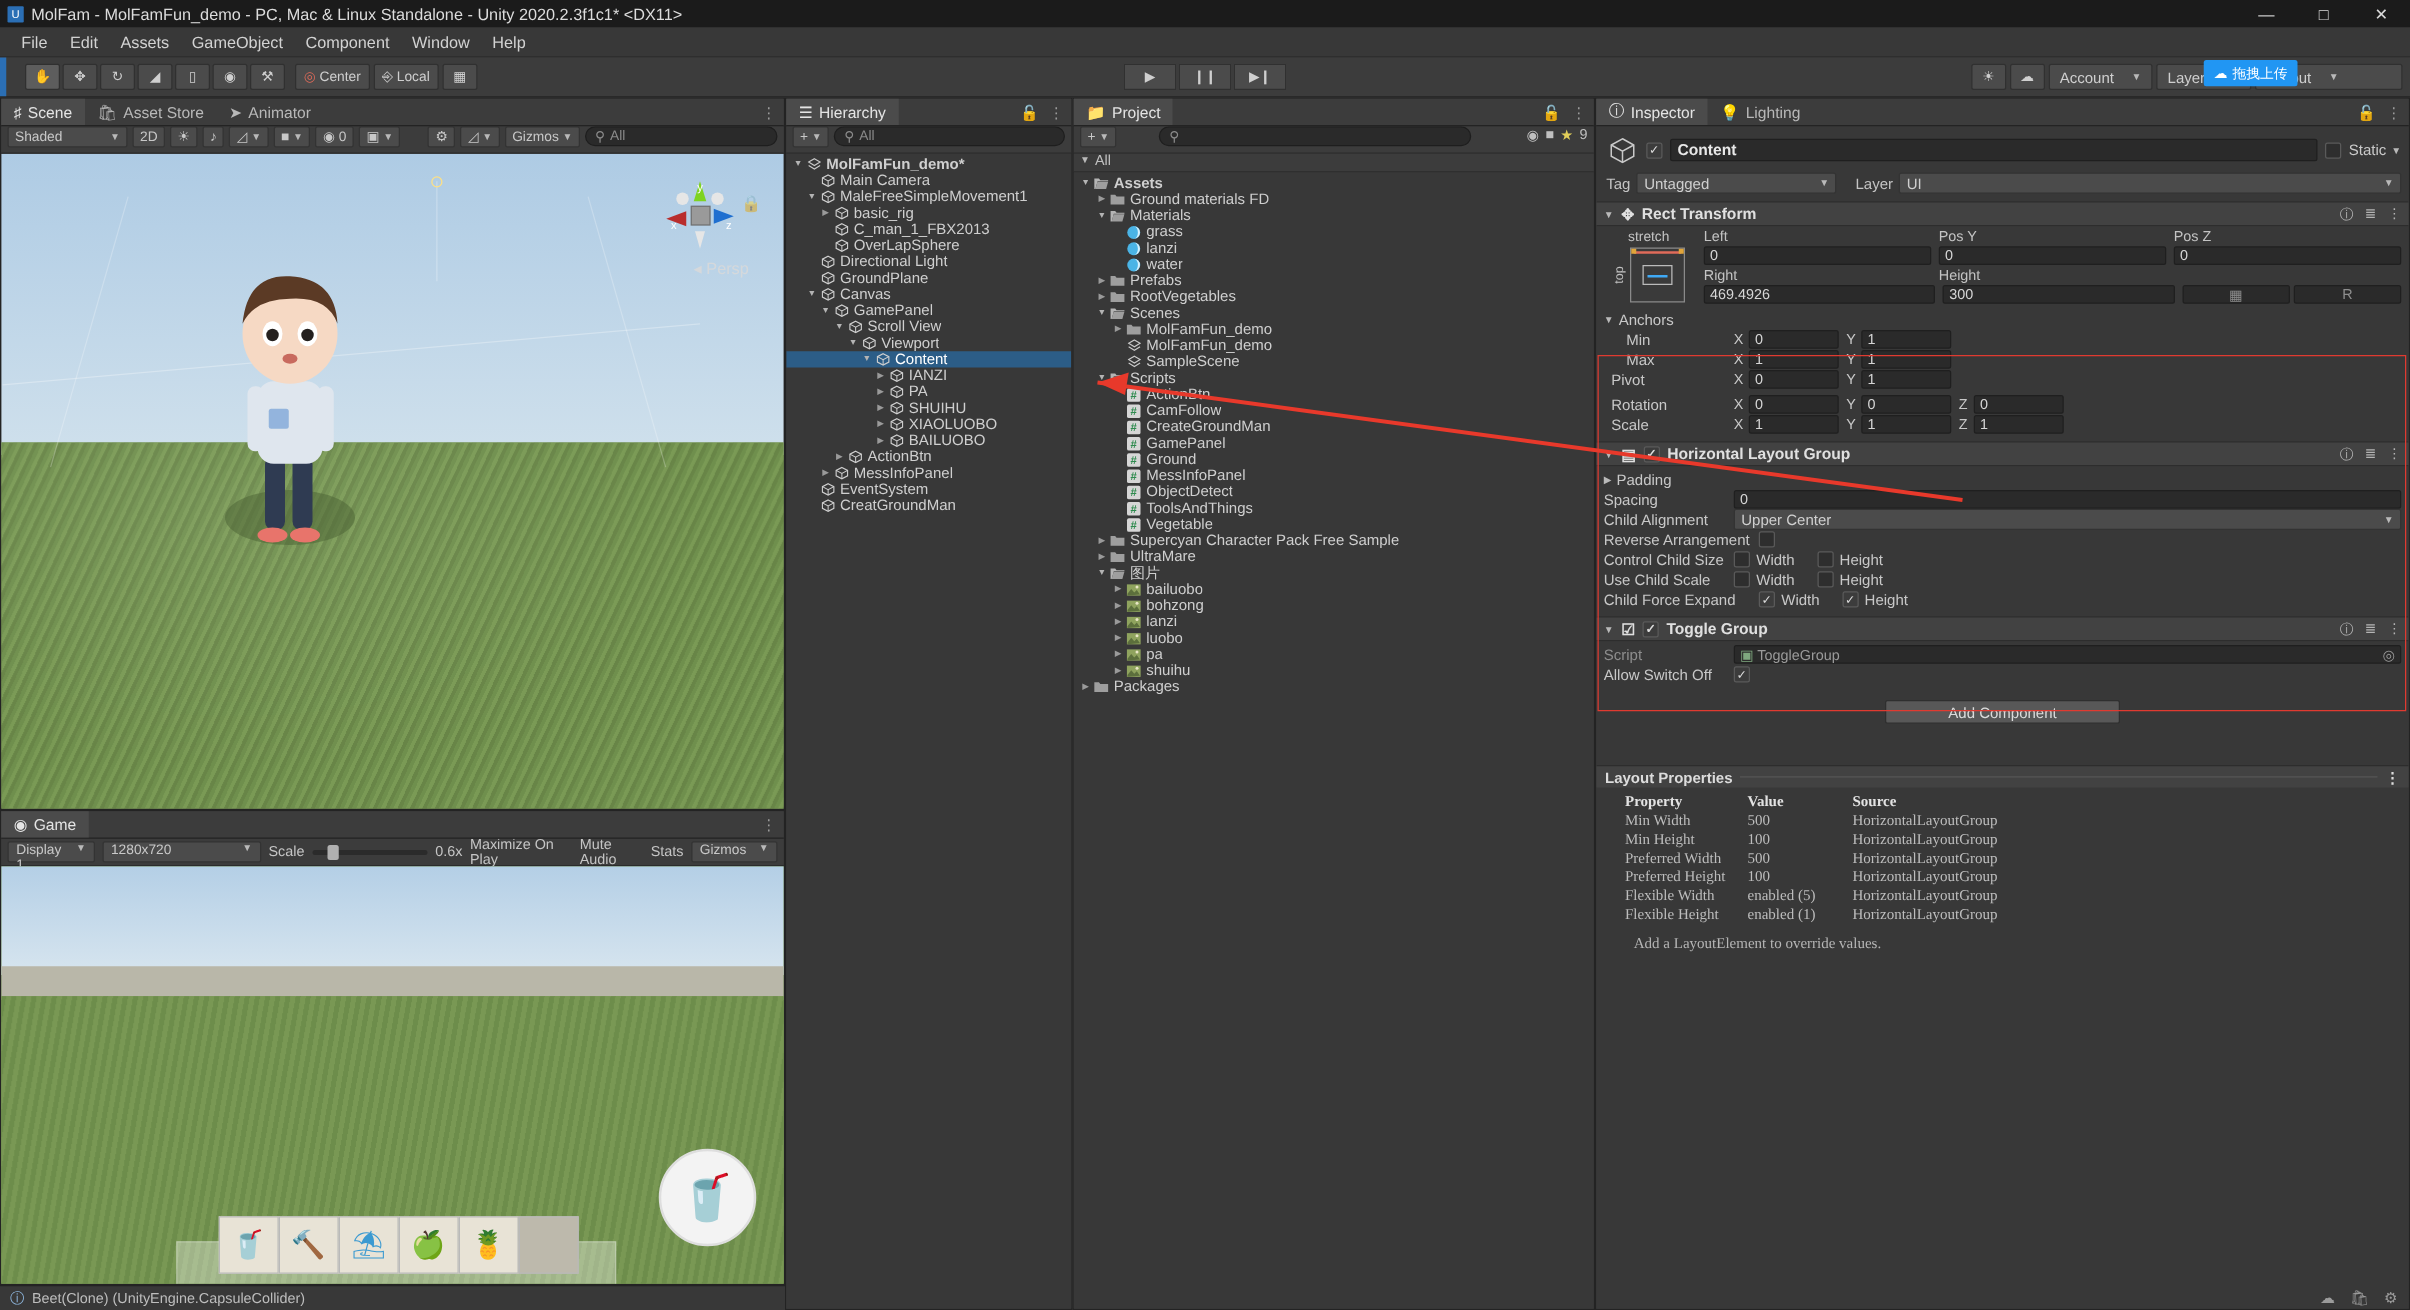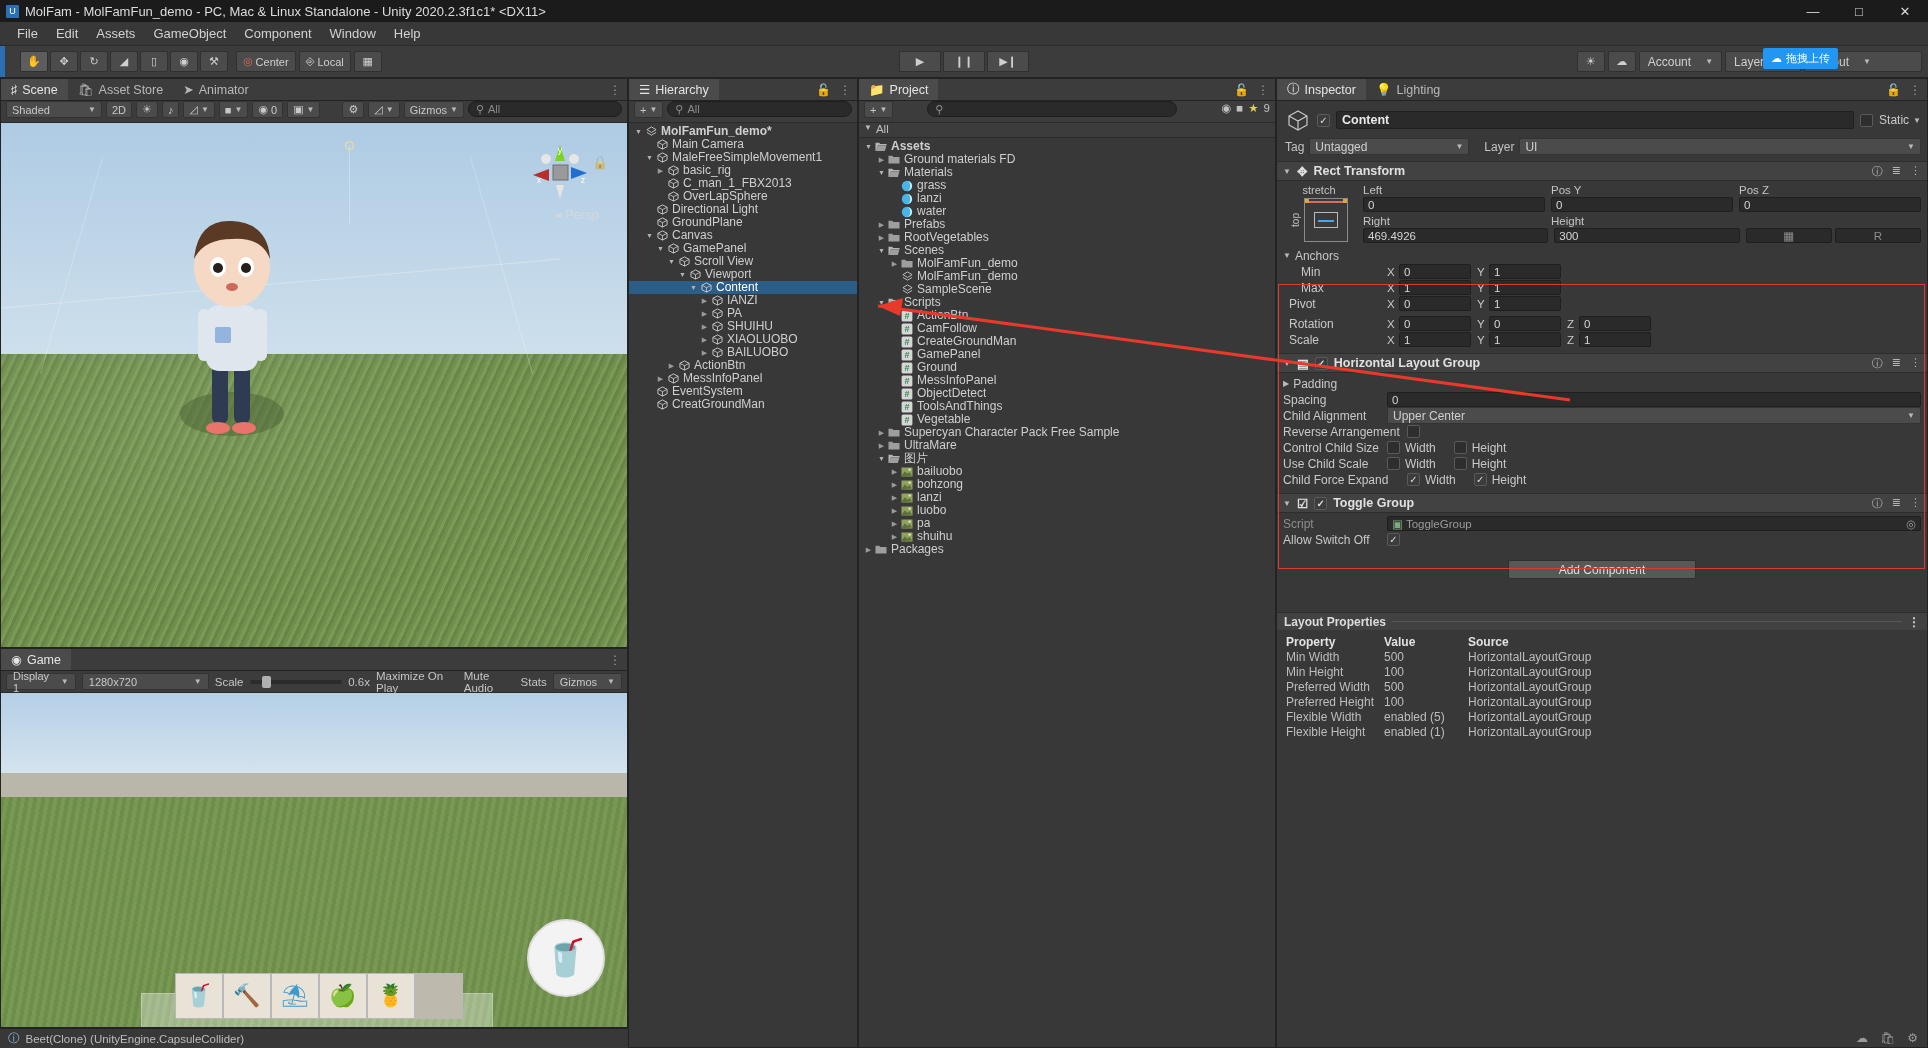--- a/index.html
+++ b/index.html
@@ -96,21 +96,21 @@
   .persp{ position:absolute; right:28px; top:84px; color:#dadada; font-size:13px; opacity:.85;}
   .lockicon{ position:absolute; right:18px; top:32px; color:#cfcfcf; opacity:.5; font-size:13px;}
   .char{ position:absolute; left:165px; top:86px; width:140px;height:265px;}
   .gridline{ position:absolute; background:rgba(255,255,255,.55); }
 
   
   .gameview{ height:380px; display:flex; flex-direction:column; }
   .gbar{ height:22px; background:#3c3c3c; display:flex; align-items:center; gap:6px; padding:0 5px;
          flex:0 0 22px; border-bottom:1px solid #2b2b2b; font-size:11.5px; color:#c5c5c5;}
   .gdrop{ height:17px; background:#4b4b4b; border:1px solid #333; border-radius:2px; padding:0 6px;
-          display:flex; align-items:center; gap:10px; font-size:11px; color:#c8c8c8;}
+          display:flex; gap:10px; font-size:11px; color:#c8c8c8;}
   .slider{ width:105px; height:4px; background:#2b2b2b; border-radius:2px; position:relative;}
   .sliderknob{ position:absolute; left:12px; top:-4px; width:9px;height:12px;background:#b0b0b0;border-radius:2px;}
   .gamecanvas{ flex:1; position:relative; overflow:hidden; background:#6f8f4d;}
   .g-sky{ position:absolute;left:0;right:0;top:0;height:26%;
           background:linear-gradient(#b4cfe6,#d7e5ef); }
   .g-far{ position:absolute;left:0;right:0;top:24%;height:8%;background:#b9b7a9; }
   .g-ground{ position:absolute;left:0;right:0;top:31%;bottom:0;
              background:repeating-linear-gradient(100deg,#6d8d4b 0 4px,#799854 4px 8px),#73924f; }
   .g-panel{ position:absolute; left:140px; top:300px; width:352px;height:45px;
             background:rgba(255,255,255,.35); border:1px solid rgba(255,255,255,.25);}
@@ -158,21 +158,21 @@
         font-size:11.5px; display:flex; align-items:center; padding:0 4px;}
   .axl{ width:12px; flex:0 0 12px; font-size:11.5px; color:#c8c8c8; }
   .anchor-box{ width:44px;height:44px; border:1px solid #8a8a8a; position:relative; background:#3a3a3a;}
   .red-outline{ position:absolute; border:1.6px solid #e03a30; pointer-events:none; }
   .arrow-line{ position:absolute; pointer-events:none; }
   .addcomp{ margin:7px auto; width:188px; height:19px; background:#585858; border:1px solid #2f2f2f;
             border-radius:2px; display:flex;align-items:center;justify-content:center; font-size:12px; color:#dcdcdc;}
   .lp-head{ height:18px; background:#424242; display:flex; align-items:center; gap:6px; padding:0 7px;
             font-size:12px; font-weight:bold; color:#dcdcdc; border-top:1px solid #2d2d2d;}
   .lp-head .rule{ flex:1; height:1px; background:#565656;}
-  .lptable{ padding:4px 9px; font-size:12px;}
+  .lptable{ padding:4px 23px; font-size:12px;font-family:Liberation Serif, serif;}
   .lprow{ display:flex; height:15px; align-items:center; color:#bdbdbd;}
   .lprow.h{ color:#e2e2e2; font-weight:bold; }
   .lpc1{ width:98px; flex:0 0 98px;}
   .lpc2{ width:84px; flex:0 0 84px;}
   .note{ padding:8px 7px; font-size:12px; color:#b5b5b5;}
 </style>
 </head>
 <body>
 
 <div class="win">
@@ -1334,20 +1334,21 @@
                   <span class="lpc1">Flexible Width</span>
                   <span class="lpc2">enabled (5)</span>
                   <span>HorizontalLayoutGroup</span>
                 </div>
                 <div class="lprow">
                   <span class="lpc1">Flexible Height</span>
                   <span class="lpc2">enabled (1)</span>
                   <span>HorizontalLayoutGroup</span>
                 </div>
               </div>
+            <div class="note">Add a LayoutElement to override values.</div>
           </div>
         </div>
 
         <div class="red-outline" style="left:1px; top:205px; right:2px; height:285px;"></div>
       </div>
     </div>
   </div>
 
   <svg class="arrow-line" style="left:0;top:0;width:1928px;height:1048px;">
     <line x1="1570" y1="400" x2="878" y2="306" stroke="#e8392b" stroke-width="3.2"></line>

